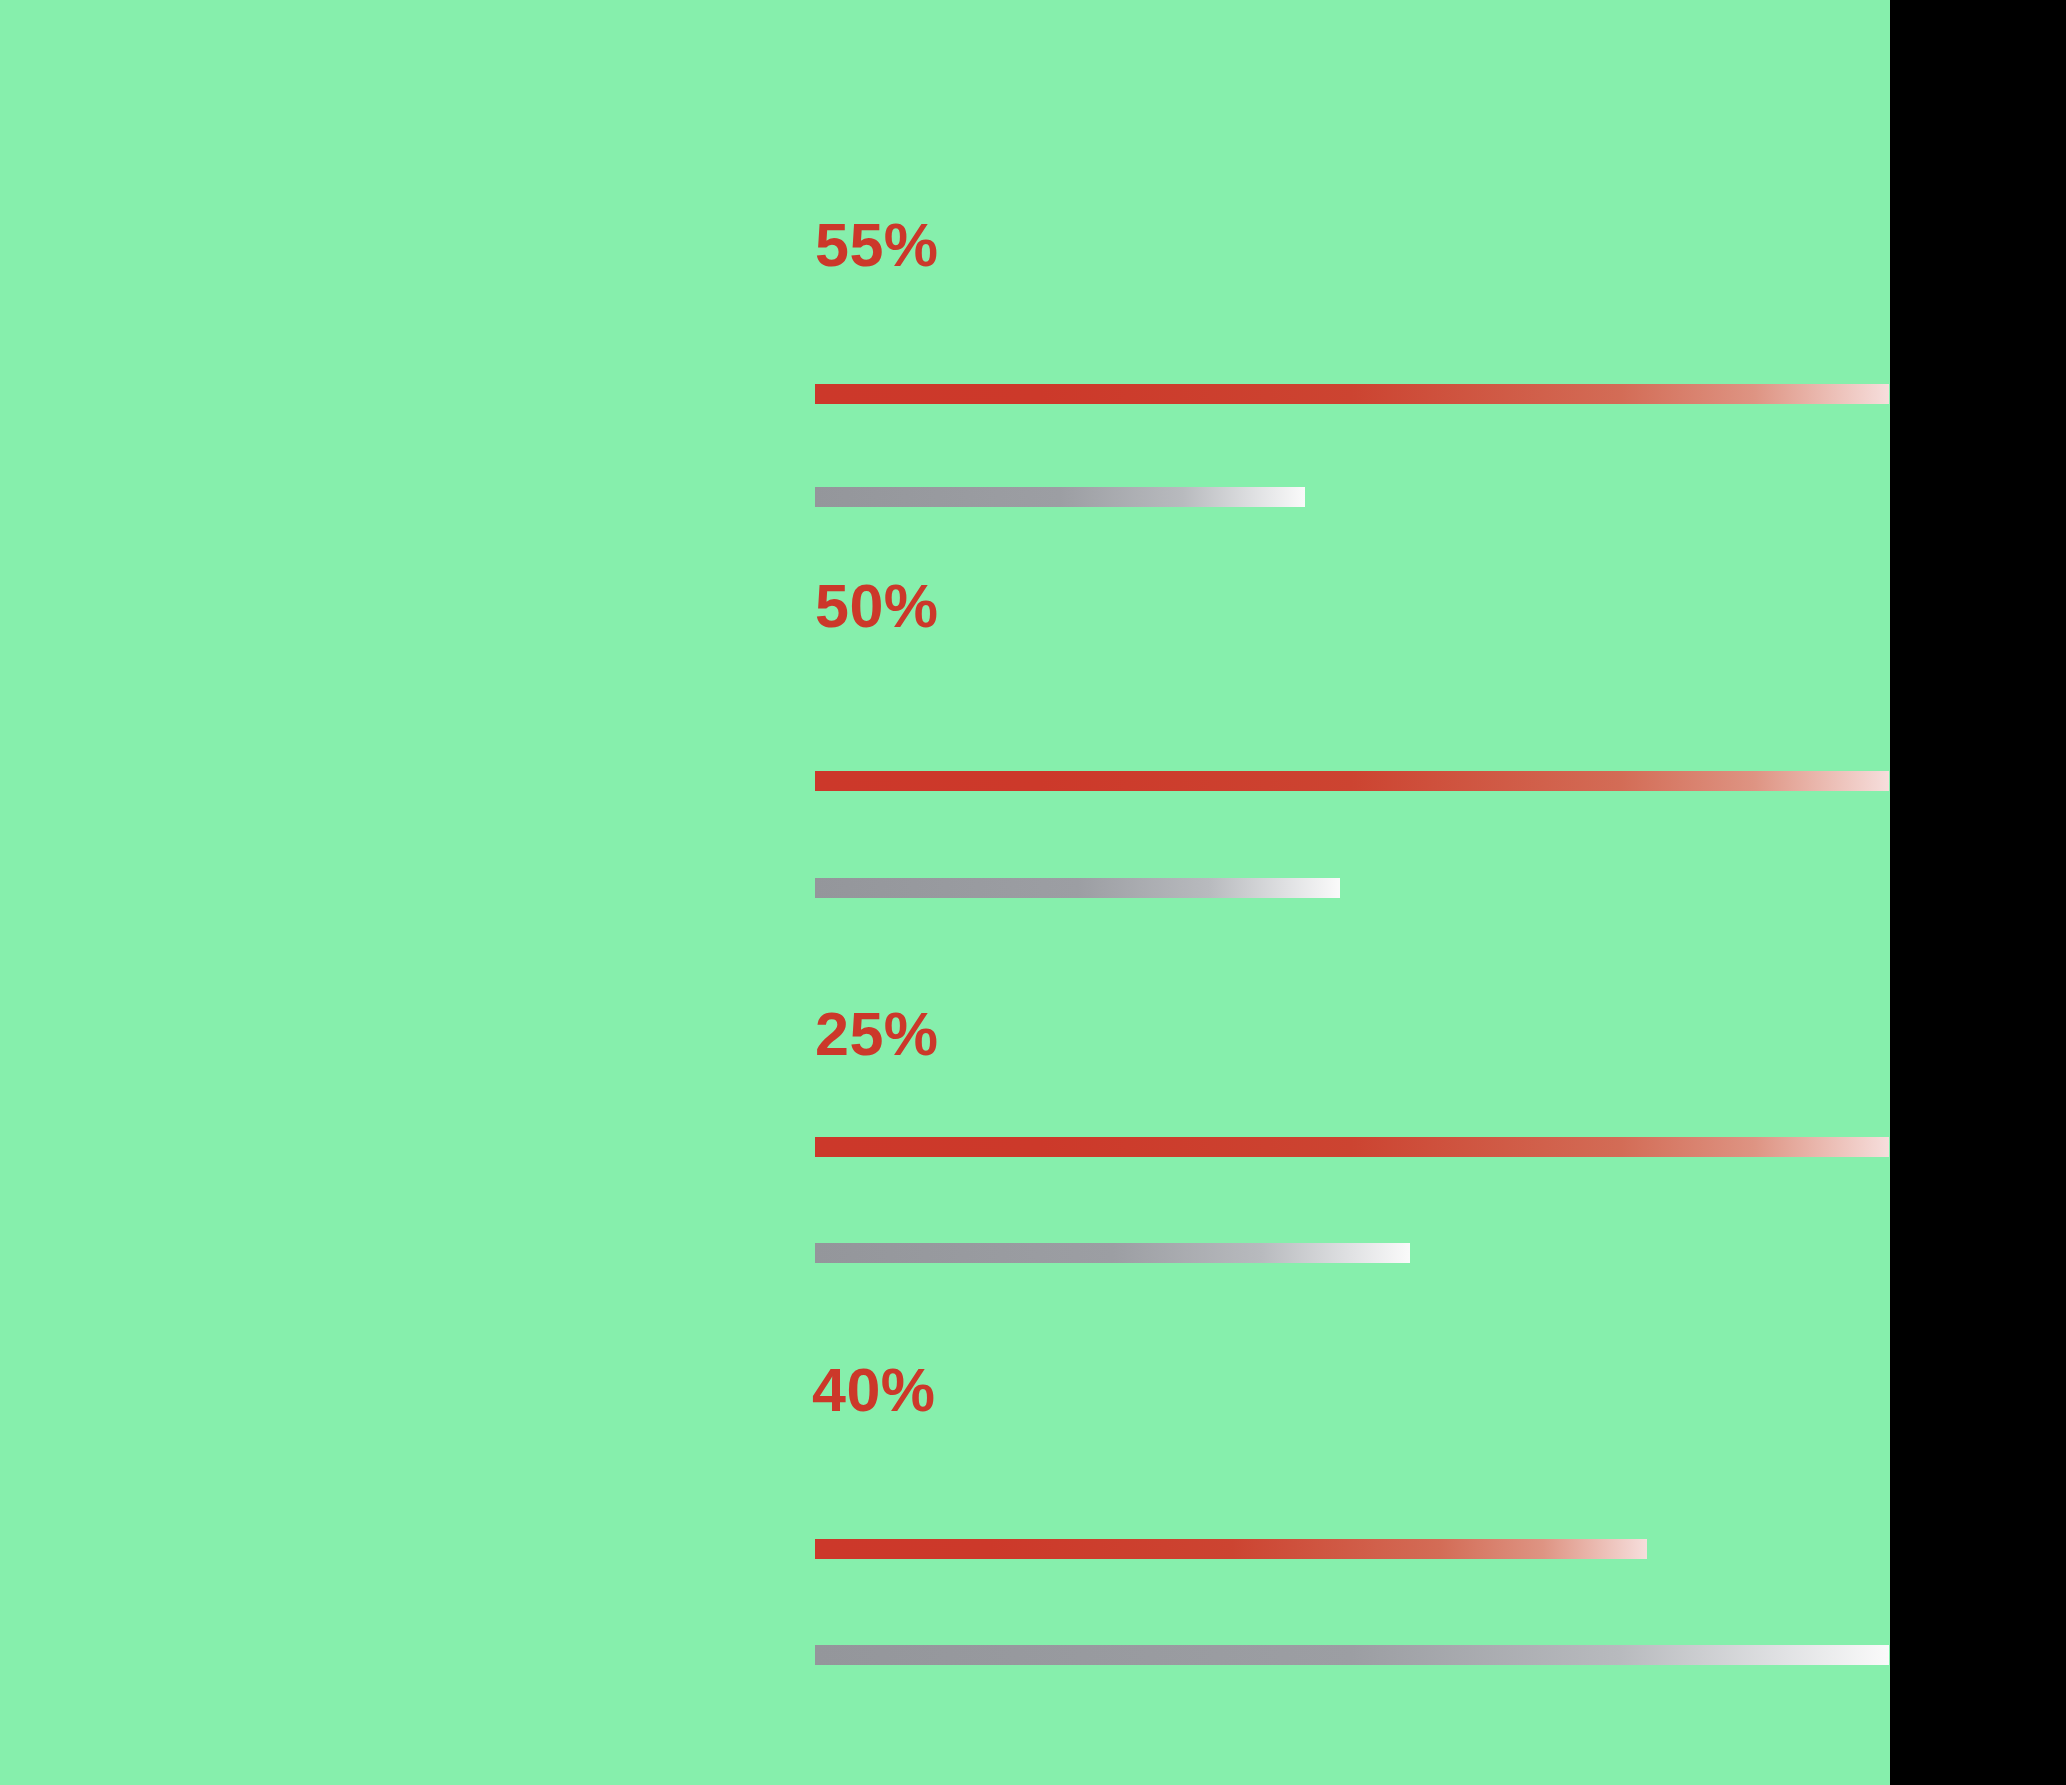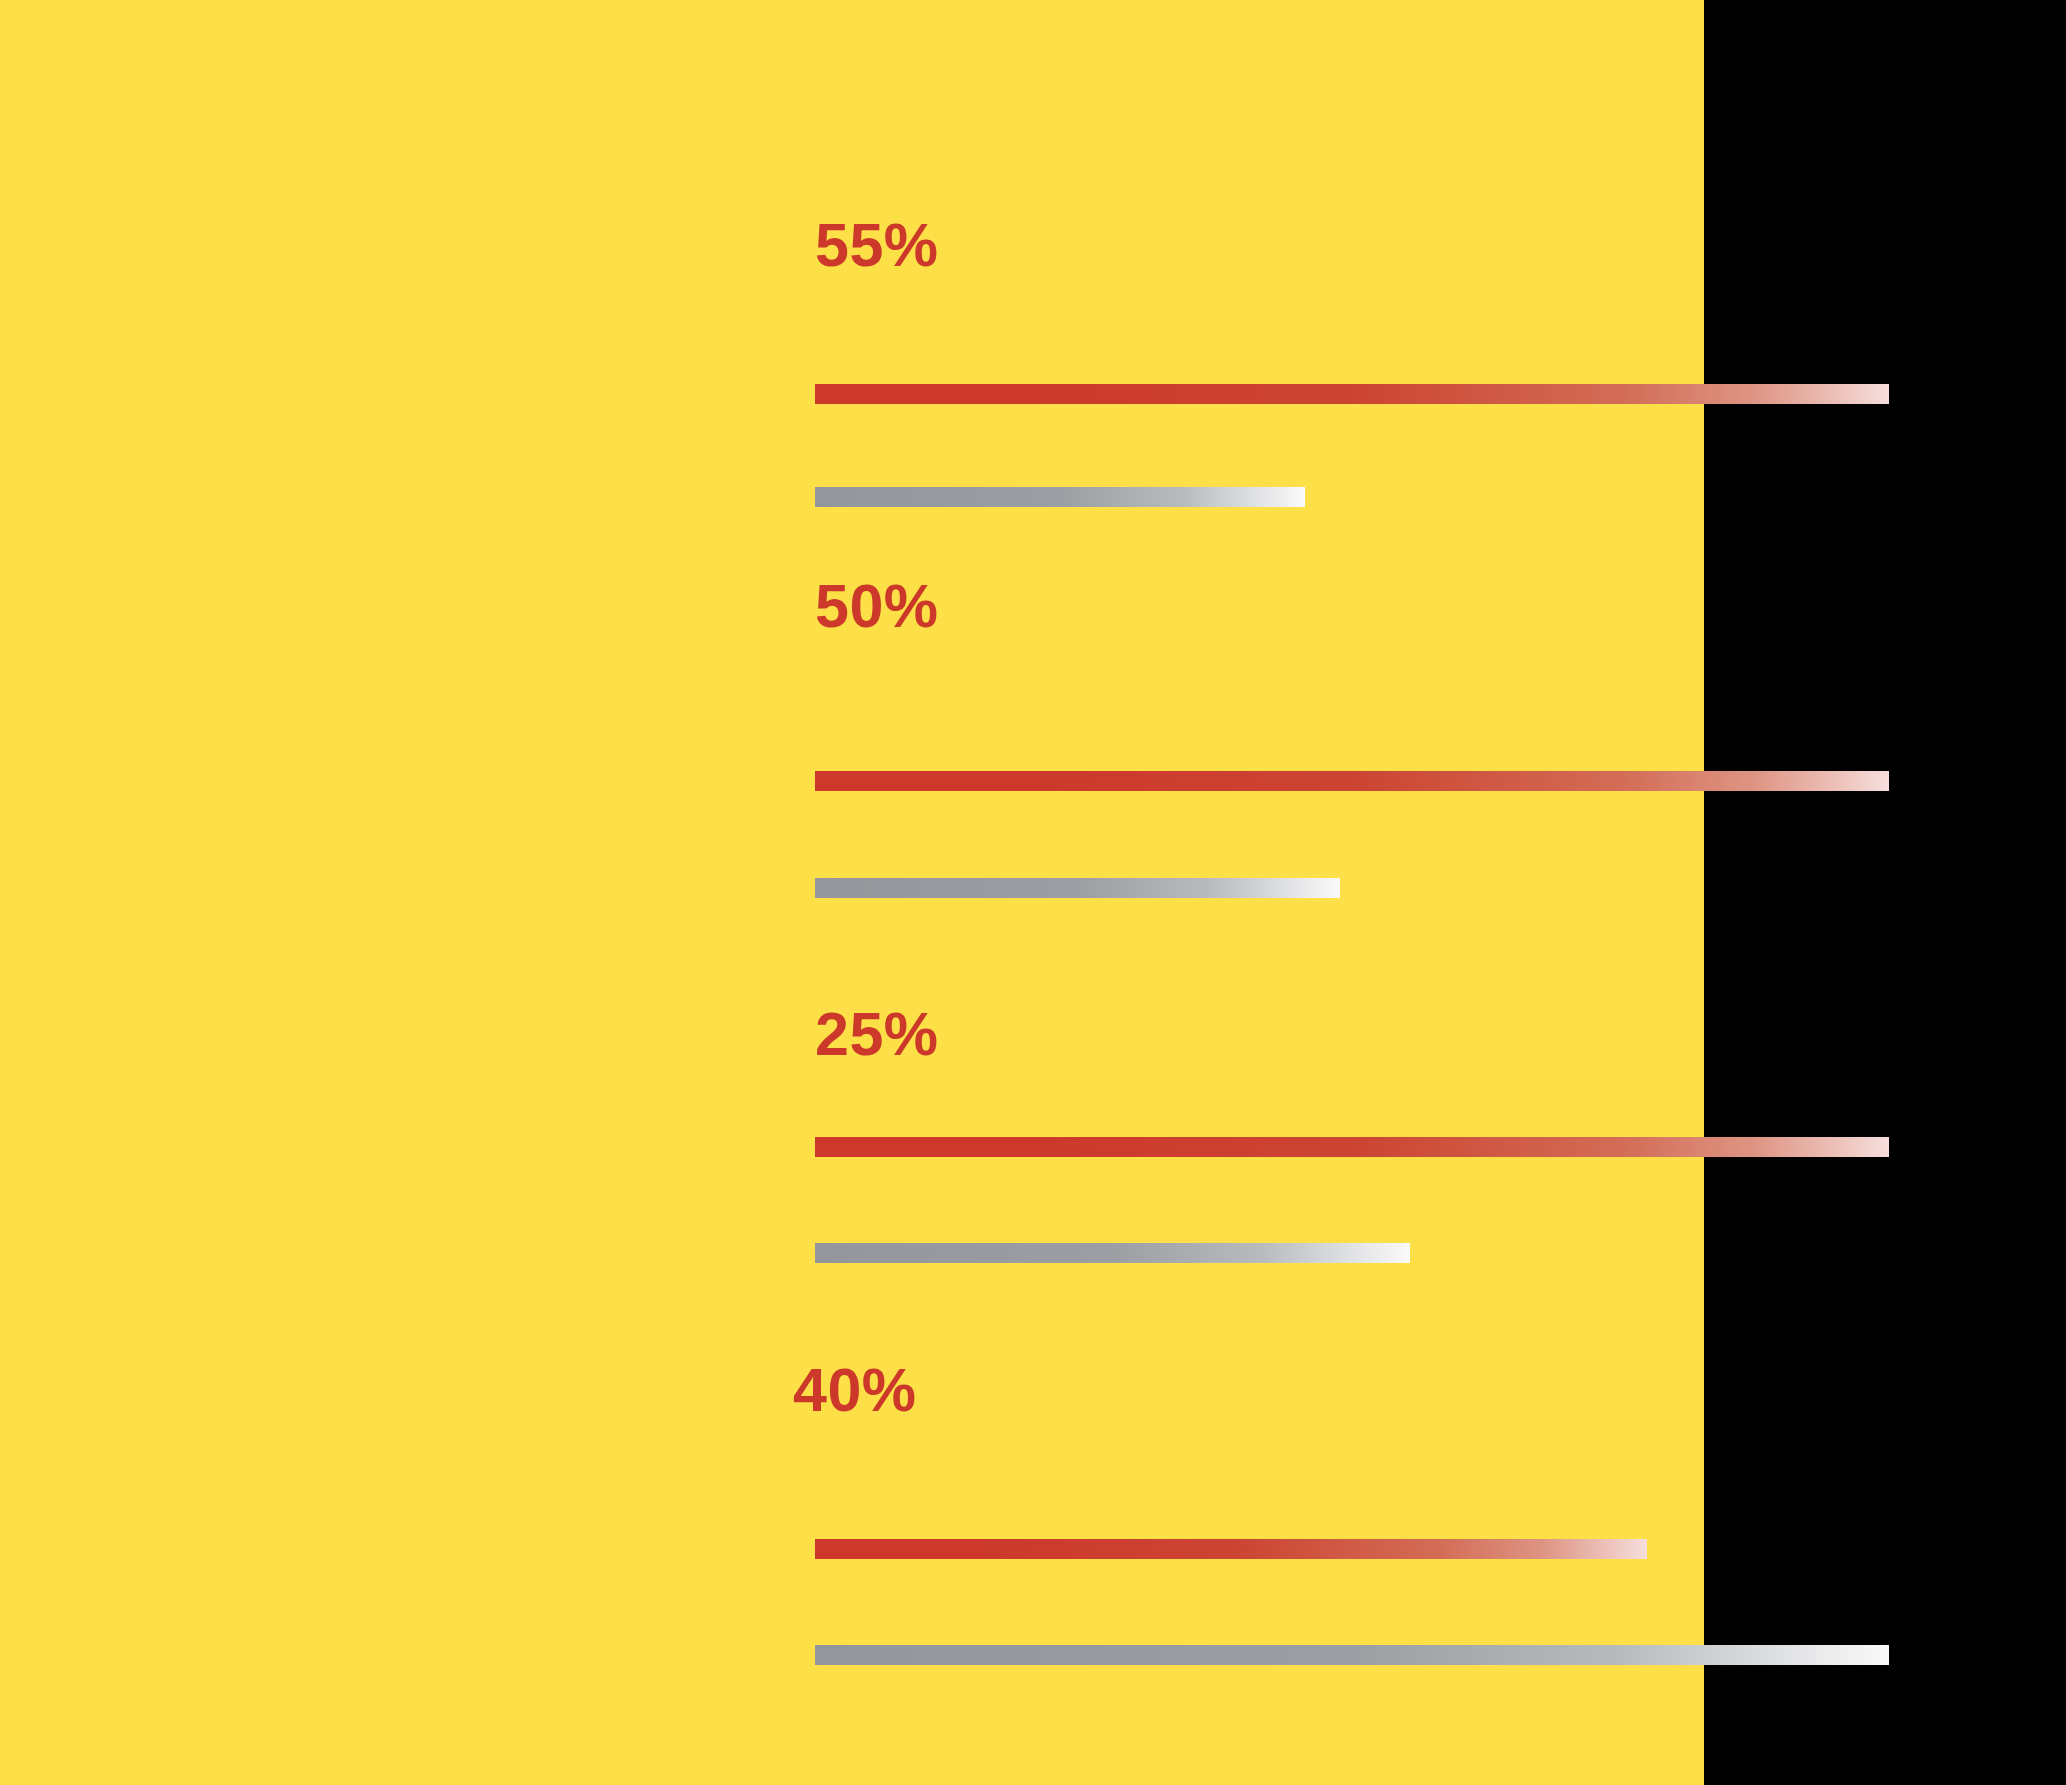--- a/index.html
+++ b/index.html
@@ -1,18 +1,18 @@
 <!DOCTYPE html>
 <html style="font-size:14.4px"><head>
 <meta charset="utf-8">
 <title>Bar Chart</title>
 <style>
   html,body{margin:0;padding:0;background:#000;}
   body{width:2067px;height:1786px;overflow:hidden;font-family:"Liberation Sans",sans-serif;}
-  #stage{position:relative;width:1704px;height:1786px;background:#fde047;}
+  #stage{position:relative;width:1890px;height:1786px;background:#86efac;}
   .group{position:absolute;left:0;top:0;}
   .pct{position:absolute;color:#CC382A;font-weight:700;font-size:61px;line-height:1;letter-spacing:0.5px;white-space:nowrap;}
   .bar{position:absolute;height:20px;}
   .bar.red{background:linear-gradient(90deg,#CC382A 0%,#CC392A 21%,#CC4431 50%,#D36C56 75%,#DE9483 87.5%,#F6DEDC 100%);}
   .bar.grey{background:linear-gradient(90deg,#94969B 0%,#9C9EA3 50%,#B8BABE 75%,#E0E1E3 90%,#FAFAFA 100%);}
 </style>
 </head>
 <body>
 
 <div id="stage">
@@ -29,19 +29,19 @@
     <div class="bar grey" style="left:815px;top:878px;width:525px;"></div>
   </div>
 
   <div class="group">
     <div class="pct" style="left:815px;top:1004px;">25%</div>
     <div class="bar red" style="left:815px;top:1137px;width:1074px;"></div>
     <div class="bar grey" style="left:815px;top:1243px;width:595px;"></div>
   </div>
 
   <div class="group">
-    <div class="pct" style="left:793px;top:1360px;">40%</div>
+    <div class="pct" style="left:812px;top:1360px;">40%</div>
     <div class="bar red" style="left:815px;top:1539px;width:832px;"></div>
     <div class="bar grey" style="left:815px;top:1645px;width:1074px;"></div>
   </div>
 
 </div>
 
 
 </body></html>

